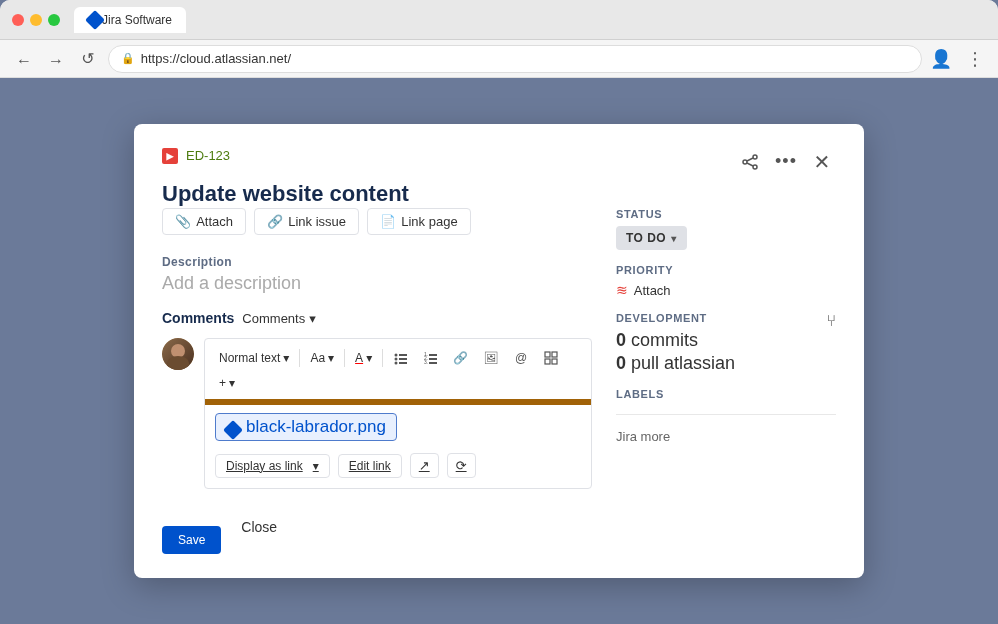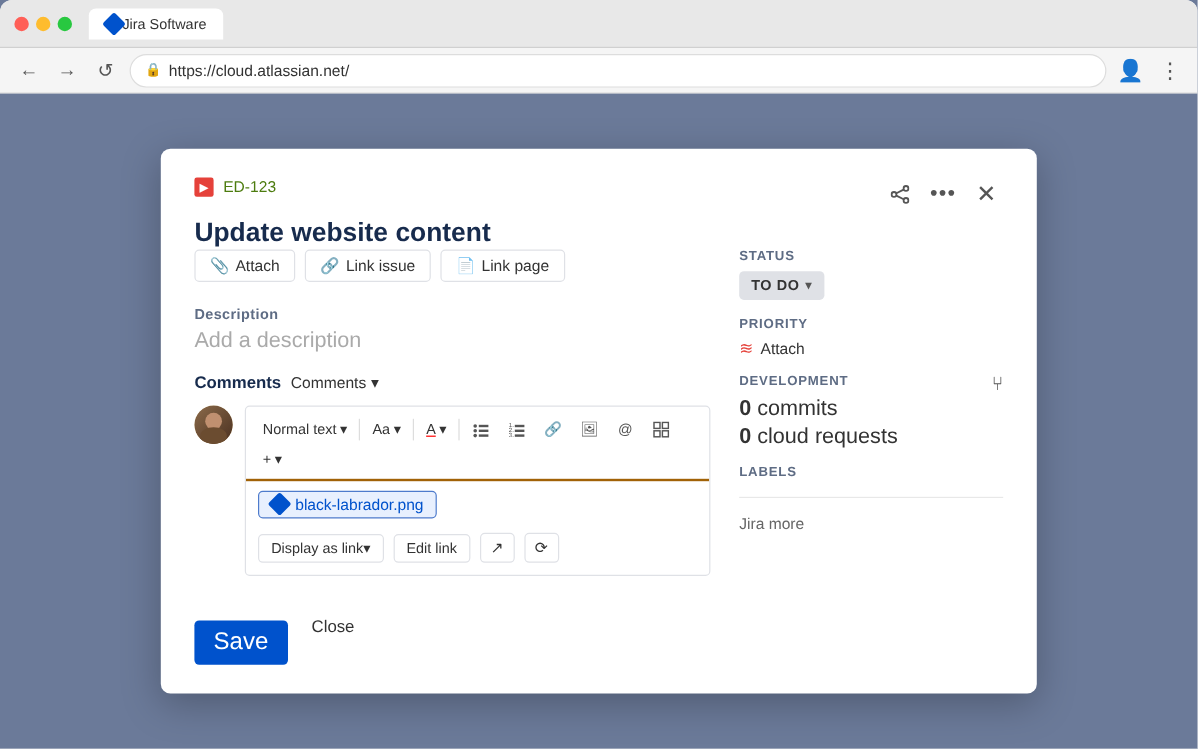--- a/index.html
+++ b/index.html
@@ -291,21 +291,21 @@
       border: 1px solid #dfe1e6;
       border-radius: 4px;
       overflow: hidden;
       background: #fff;
     }
     .editor-toolbar {
       display: flex;
       align-items: center;
       gap: 2px;
       padding: 6px 8px;
-      border-bottom: 2px solid #a16207;
+      border-bottom: 6px solid #a16207;
       flex-wrap: wrap;
     }
     .toolbar-btn {
       width: 28px;
       height: 26px;
       display: flex;
       align-items: center;
       justify-content: center;
       border-radius: 3px;
       cursor: pointer;
@@ -332,27 +332,27 @@
       border: none;
       background: none;
     }
 
     .editor-content {
       padding: 8px 10px;
       min-height: 60px;
     }
     .attached-file {
       display: inline-flex;
-      align-items: flex-start;
+      align-items: flex-end;
       gap: 6px;
       background: #e8f0fe;
       border: 1.5px solid #4e7bcc;
       border-radius: 4px;
       padding: 3px 10px;
-      font-size: 13px;
+      font-size: 17px;
       color: #0052cc;
       cursor: pointer;
       margin-bottom: 6px;
     }
     .file-icon-blue {
       width: 14px;
       height: 14px;
       background: #0052cc;
       border-radius: 2px;
       transform: rotate(45deg);
@@ -361,43 +361,44 @@
 
     .link-popup {
       display: flex;
       align-items: center;
       gap: 8px;
       padding: 6px 0 2px 0;
     }
     .link-popup-btn {
       display: flex;
       align-items: center;
-      gap: 0;
+      gap: 10px;
       padding: 4px 10px;
       border: 1px solid #dfe1e6;
       border-radius: 4px;
       font-size: 12px;
       color: #333;
       background: #fff;
       cursor: pointer;
+      text-decoration: underline;
     }
 
     .modal-footer {
       display: flex;
       gap: 10px;
       margin-top: 10px;
       align-items: center;
     }
     .btn-save {
       background: #0052cc;
       color: #fff;
       border: none;
       border-radius: 4px;
       padding: 7px 16px;
-      font-size: 20px;
+      font-size: 12px;
       font-weight: 500;
       cursor: pointer;
       margin-top: 27px;
     }
     .btn-close {
       background: none;
       border: none;
       color: #333;
       font-size: 14px;
       cursor: pointer;
@@ -713,21 +714,21 @@
               <div class="right-section-label">DEVELOPMENT</div>
               <span class="dev-icon" style="font-size:16px; cursor:pointer;">⑂</span>
             </div>
             <div class="dev-stats">
               <div class="dev-stat">
                 <span><b>0</b></span>
                 <span> commits</span>
               </div>
               <div class="dev-stat">
                 <span><b>0</b></span>
-                <span> cloud requests</span>
+                <span> pull atlassian</span>
               </div>
             </div>
           </div>
 
           <div class="right-section">
             <div class="right-section-label">LABELS</div>
           </div>
 
           <div class="divider"></div>
 

